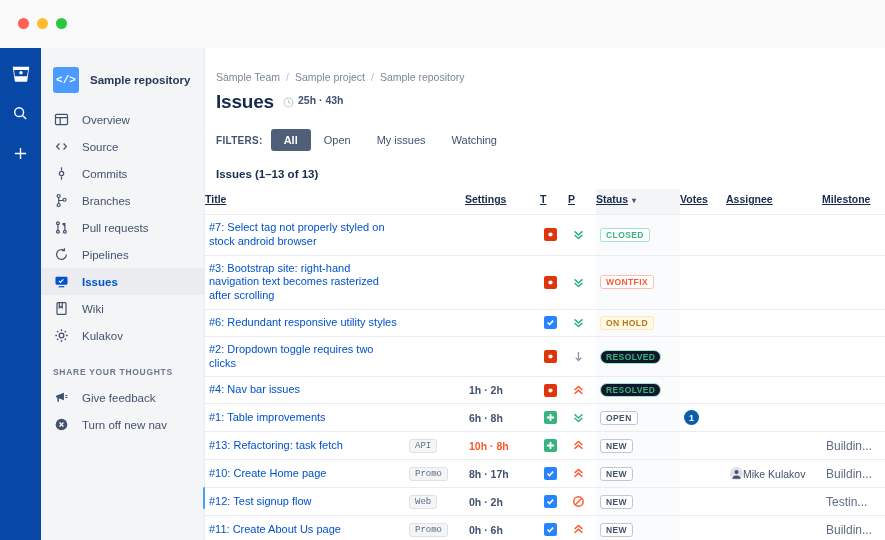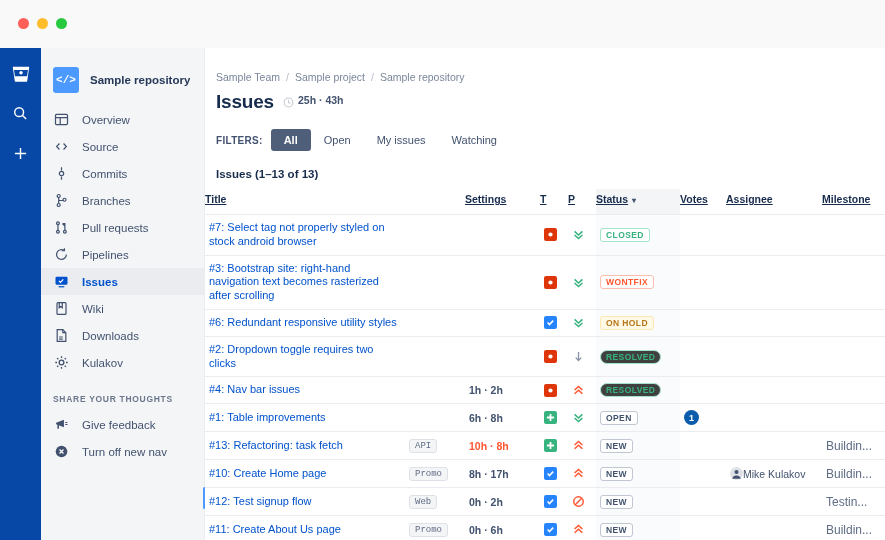--- a/index.html
+++ b/index.html
@@ -166,21 +166,21 @@
   .prog.over { color: #ff5630; }
 
   .lozenge {
     display: inline-block; font-size: 8.5px; font-weight: 700;
     letter-spacing: 0.4px; padding: 1px 5px; border-radius: 3px;
     border: 1px solid; white-space: nowrap;
   }
   .lz-closed   { color: #36b37e; border-color: #a3e3c9; background: #ffffff; }
   .lz-wontfix  { color: #ff5630; border-color: #ffbdad; background: #ffffff; }
   .lz-onhold   { color: #b8761a; border-color: #ffe7b3; background: #fffae6; }
-  .lz-resolved { color: #36b37e; border-color: #a3e3c9; background: #404040; border-radius: 7px; }
+  .lz-resolved { color: #36b37e; border-color: #a3e3c9; background: #0f172a; border-radius: 7px; }
   .lz-open     { color: #42526e; border-color: #c1c7d0; background: #ffffff; }
   .lz-new      { color: #42526e; border-color: #c1c7d0; background: #ffffff; }
 
   .votes-badge {
     display: inline-flex; align-items: center; justify-content: center;
     min-width: 15px; height: 15px; padding: 0 4px;
     background: #0b5cab; color: #ffffff;
     border-radius: 8px; font-size: 9px; font-weight: 700;
   }
   .assignee { display: flex; align-items: center; }
@@ -313,30 +313,20 @@
       <div class="nav-item">
         <span class="ico">
           <svg viewBox="0 0 16 16" width="15" height="15" fill="none" stroke="currentColor" stroke-width="1.3">
             <rect x="3.2" y="1.8" width="9.6" height="12.4" rx="1"></rect>
             <path d="M5.6 1.8v5.4l1.6-1.2 1.6 1.2V1.8"></path>
           </svg>
         </span>
         <span class="lbl">Wiki</span>
       </div>
 
-      <div class="nav-item">
-        <span class="ico">
-          <svg viewBox="0 0 16 16" width="15" height="15" fill="none" stroke="currentColor" stroke-width="1.3">
-            <path d="M3.4 1.8h6l3.2 3.2v9.2H3.4z"></path>
-              <path d="M9.4 1.8V5h3.2"></path>
-              <path d="M5.4 9.6h4M5.4 11.8h4"></path>
-          </svg>
-        </span>
-        <span class="lbl">Downloads</span>
-      </div>
 
       <div class="nav-item">
         <span class="ico">
           <svg viewBox="0 0 16 16" width="15" height="15" fill="none" stroke="currentColor" stroke-width="1.4">
             <circle cx="8" cy="8" r="2.5"></circle>
             <path d="M8 1.4v1.8M8 12.8v1.8M1.4 8h1.8M12.8 8h1.8M3.3 3.3l1.3 1.3M11.4 11.4l1.3 1.3M12.7 3.3l-1.3 1.3M4.6 11.4l-1.3 1.3"></path>
           </svg>
         </span>
         <span class="lbl">Kulakov</span>
       </div>

